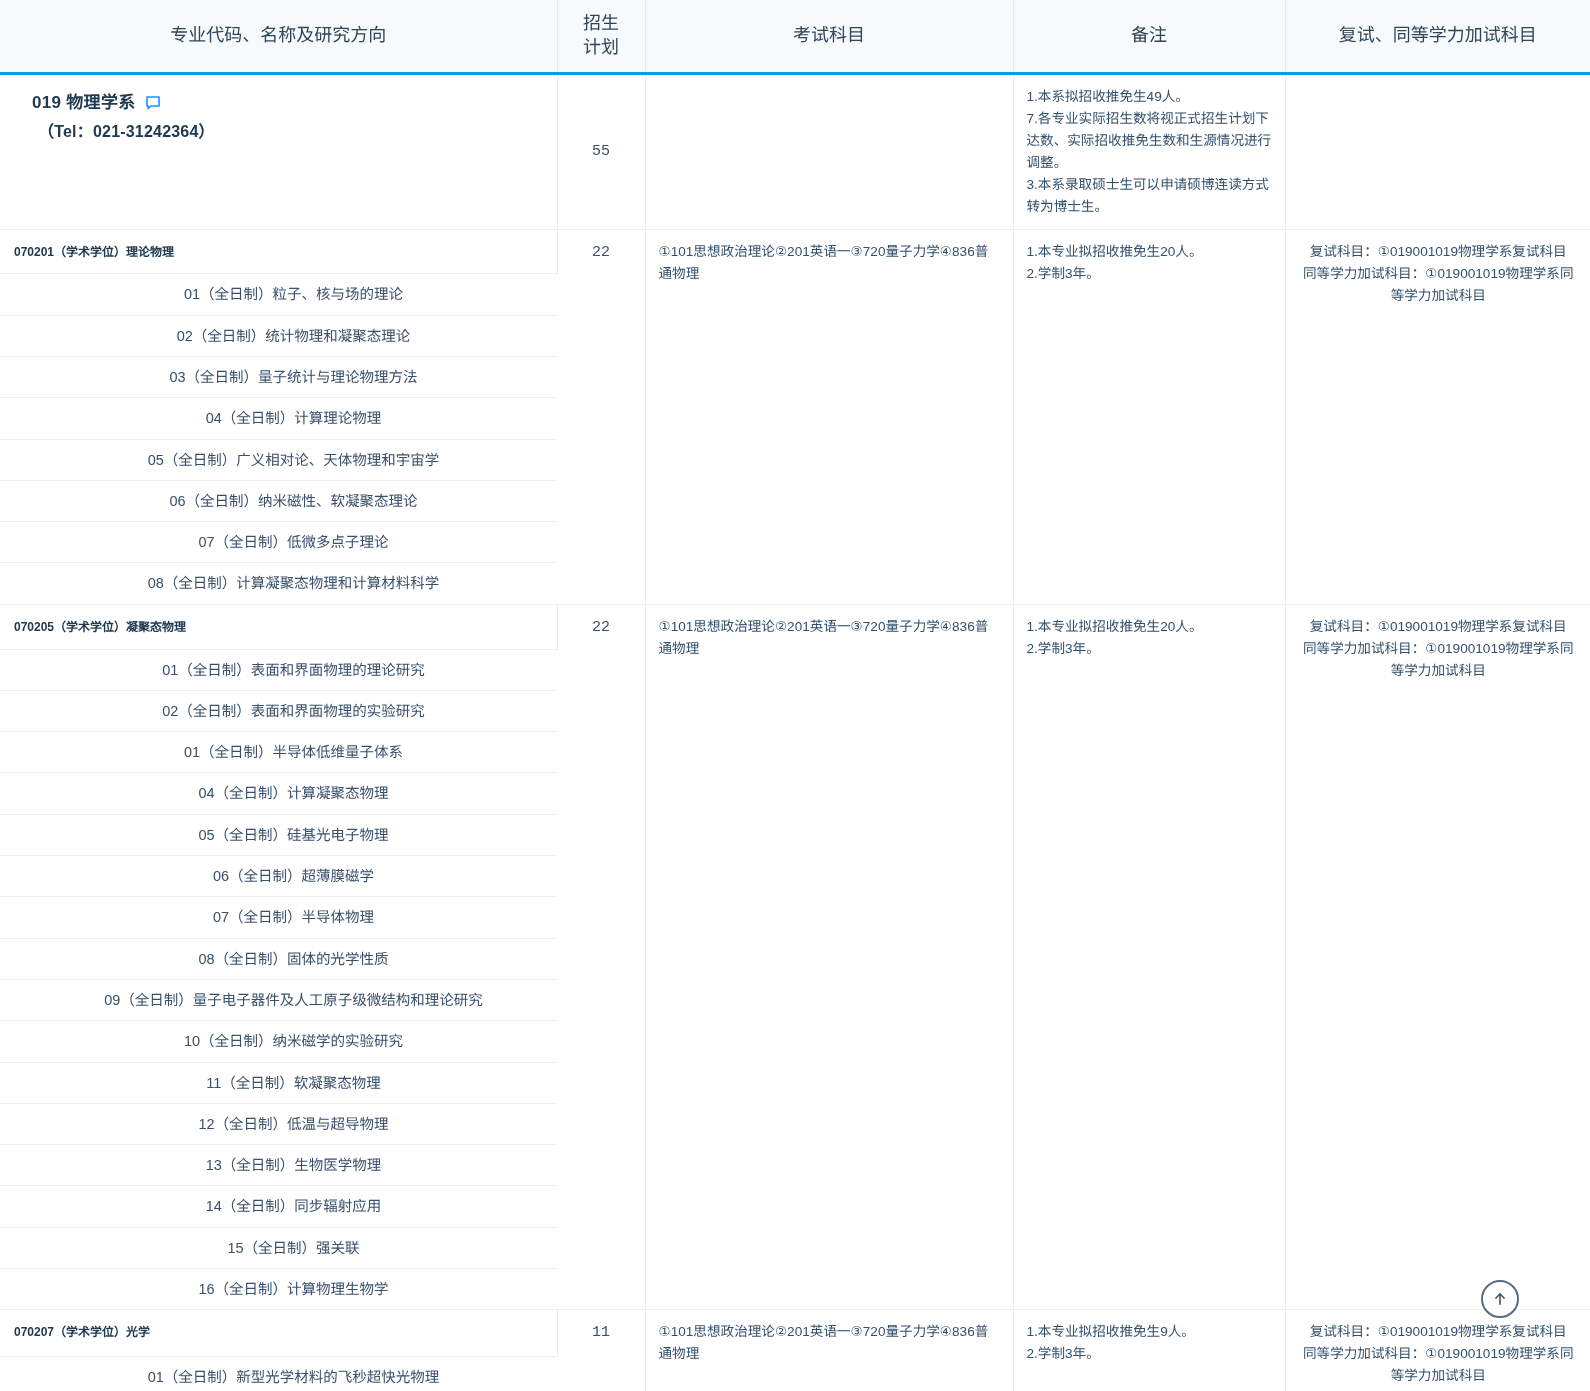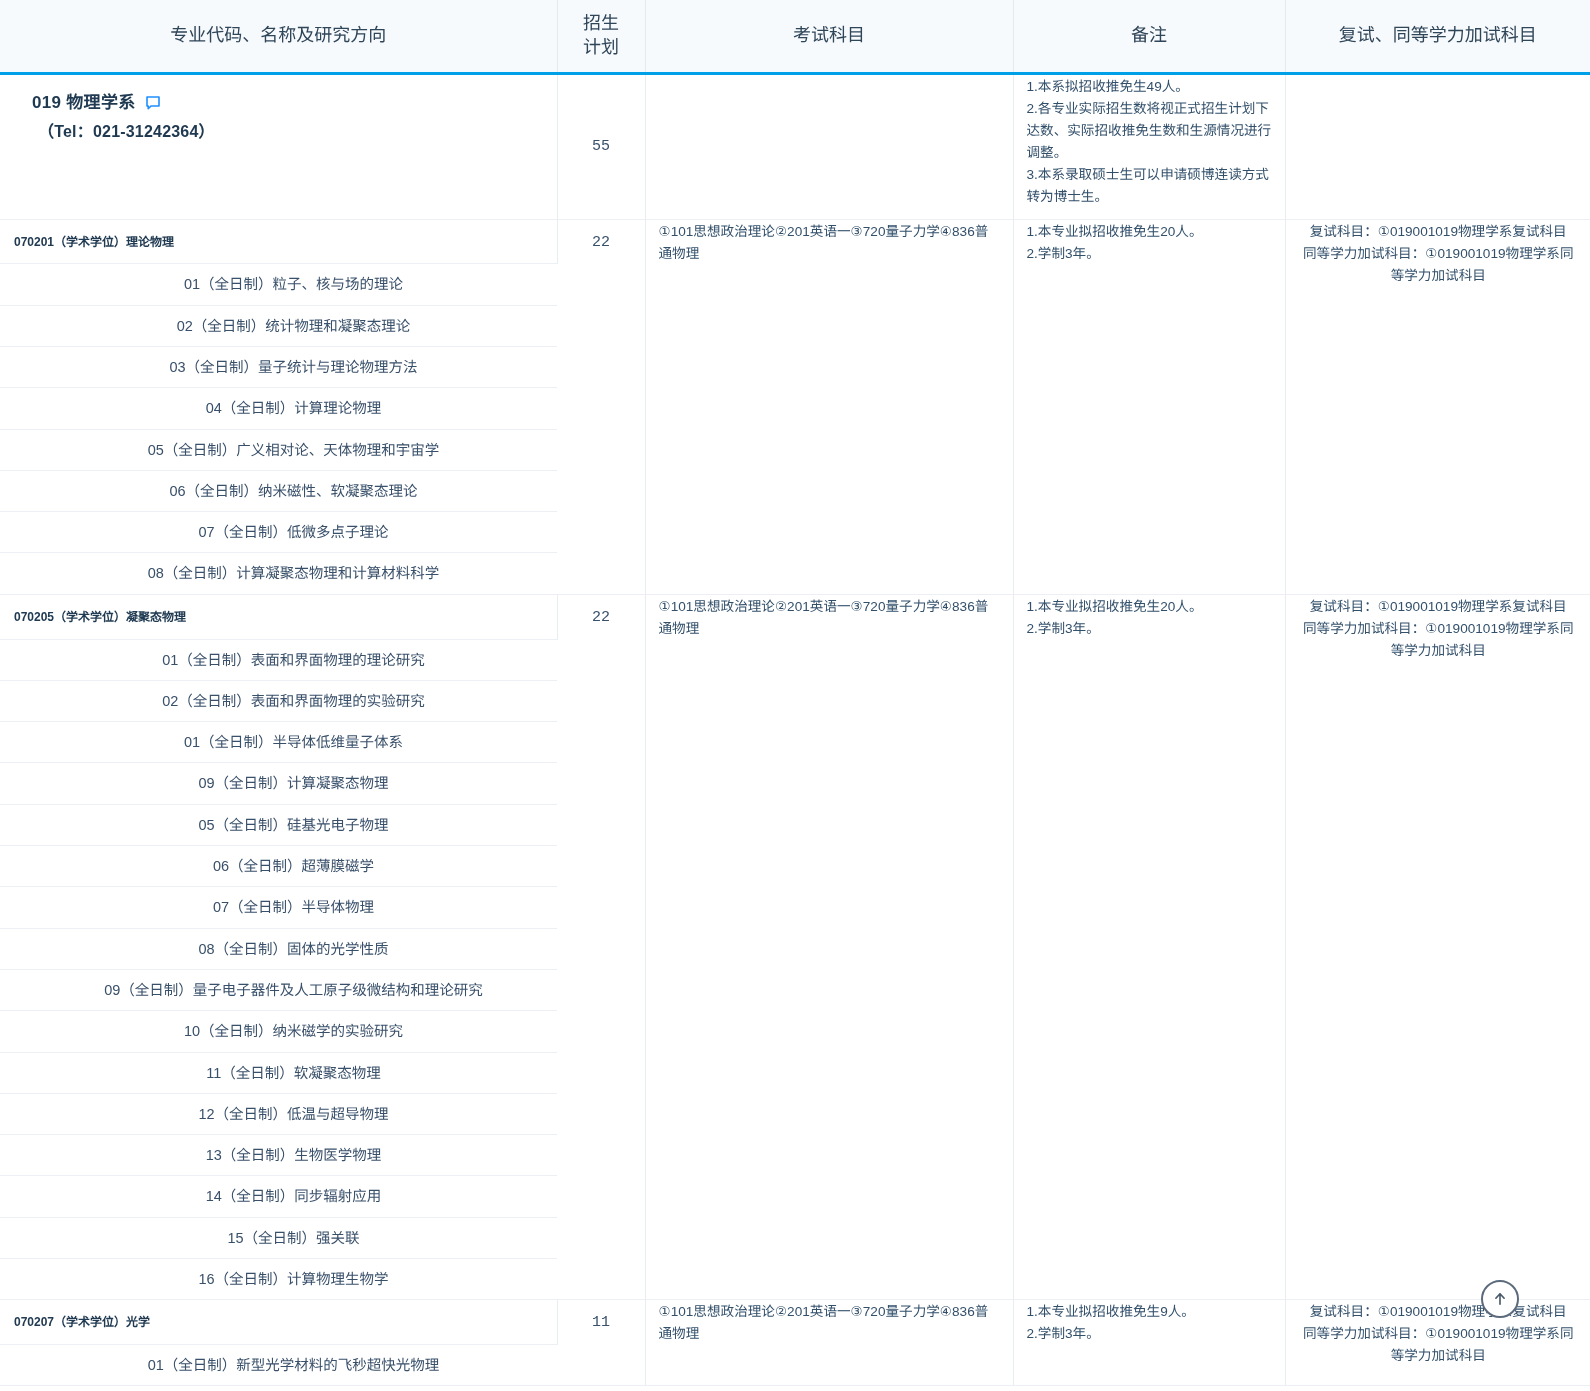--- a/index.html
+++ b/index.html
@@ -97,21 +97,21 @@
     padding-top: 14px;
     font-family: Liberation Mono, monospace;
   }
   .plan-num.dept { padding-top: 0; vertical-align: middle; }
 
   
   .txt {
     font-size: 13.6px;
     color: #33506b;
     line-height: 1.62;
-    padding: 1px 12px 11px 13px;
+    padding: 11px 12px 11px 13px;
     word-break: break-all;
   }
   .txt .ln { display: block; }
 
   
   .to-top {
     position: absolute;
     width: 34px;
     height: 34px;
     border-radius: 50%;
@@ -156,21 +156,21 @@
                 <path d="M2 2 h12 v9 h-8 l-2.8 2.6 v-2.6 h-1.2 z" fill="none" stroke="#1f8fff" stroke-width="1.6" stroke-linejoin="round"></path>
               </svg>
             </span>
           </div>
           <div class="dept-tel">（Tel：021-31242364）</div>
         </td>
         <td class="plan-num dept" style="vertical-align: middle;">55</td>
         <td class="txt"></td>
         <td class="txt">
           <span class="ln">1.本系拟招收推免生49人。</span>
-          <span class="ln">2.各专业实际招生数将视正式招生计划下达数、实际招收推免生数和生源情况进行调整。</span>
+          <span class="ln">7.各专业实际招生数将视正式招生计划下达数、实际招收推免生数和生源情况进行调整。</span>
           <span class="ln">3.本系录取硕士生可以申请硕博连读方式转为博士生。</span>
         </td>
         <td class="txt"></td>
       </tr>
       <tr>
         <td class="major-title">070201（学术学位）理论物理</td>
         <td class="plan-num" rowspan="9">22</td>
         <td class="txt" rowspan="9">①101思想政治理论②201英语一③720量子力学④836普通物理</td>
         <td class="txt" rowspan="9">
           <span class="ln">1.本专业拟招收推免生20人。</span>
@@ -221,21 +221,21 @@
       <tr>
         <td class="direction">01（全日制）表面和界面物理的理论研究</td>
       </tr>
       <tr>
         <td class="direction">02（全日制）表面和界面物理的实验研究</td>
       </tr>
       <tr>
         <td class="direction">01（全日制）半导体低维量子体系</td>
       </tr>
       <tr>
-        <td class="direction">09（全日制）计算凝聚态物理</td>
+        <td class="direction">04（全日制）计算凝聚态物理</td>
       </tr>
       <tr>
         <td class="direction">05（全日制）硅基光电子物理</td>
       </tr>
       <tr>
         <td class="direction">06（全日制）超薄膜磁学</td>
       </tr>
       <tr>
         <td class="direction">07（全日制）半导体物理</td>
       </tr>

